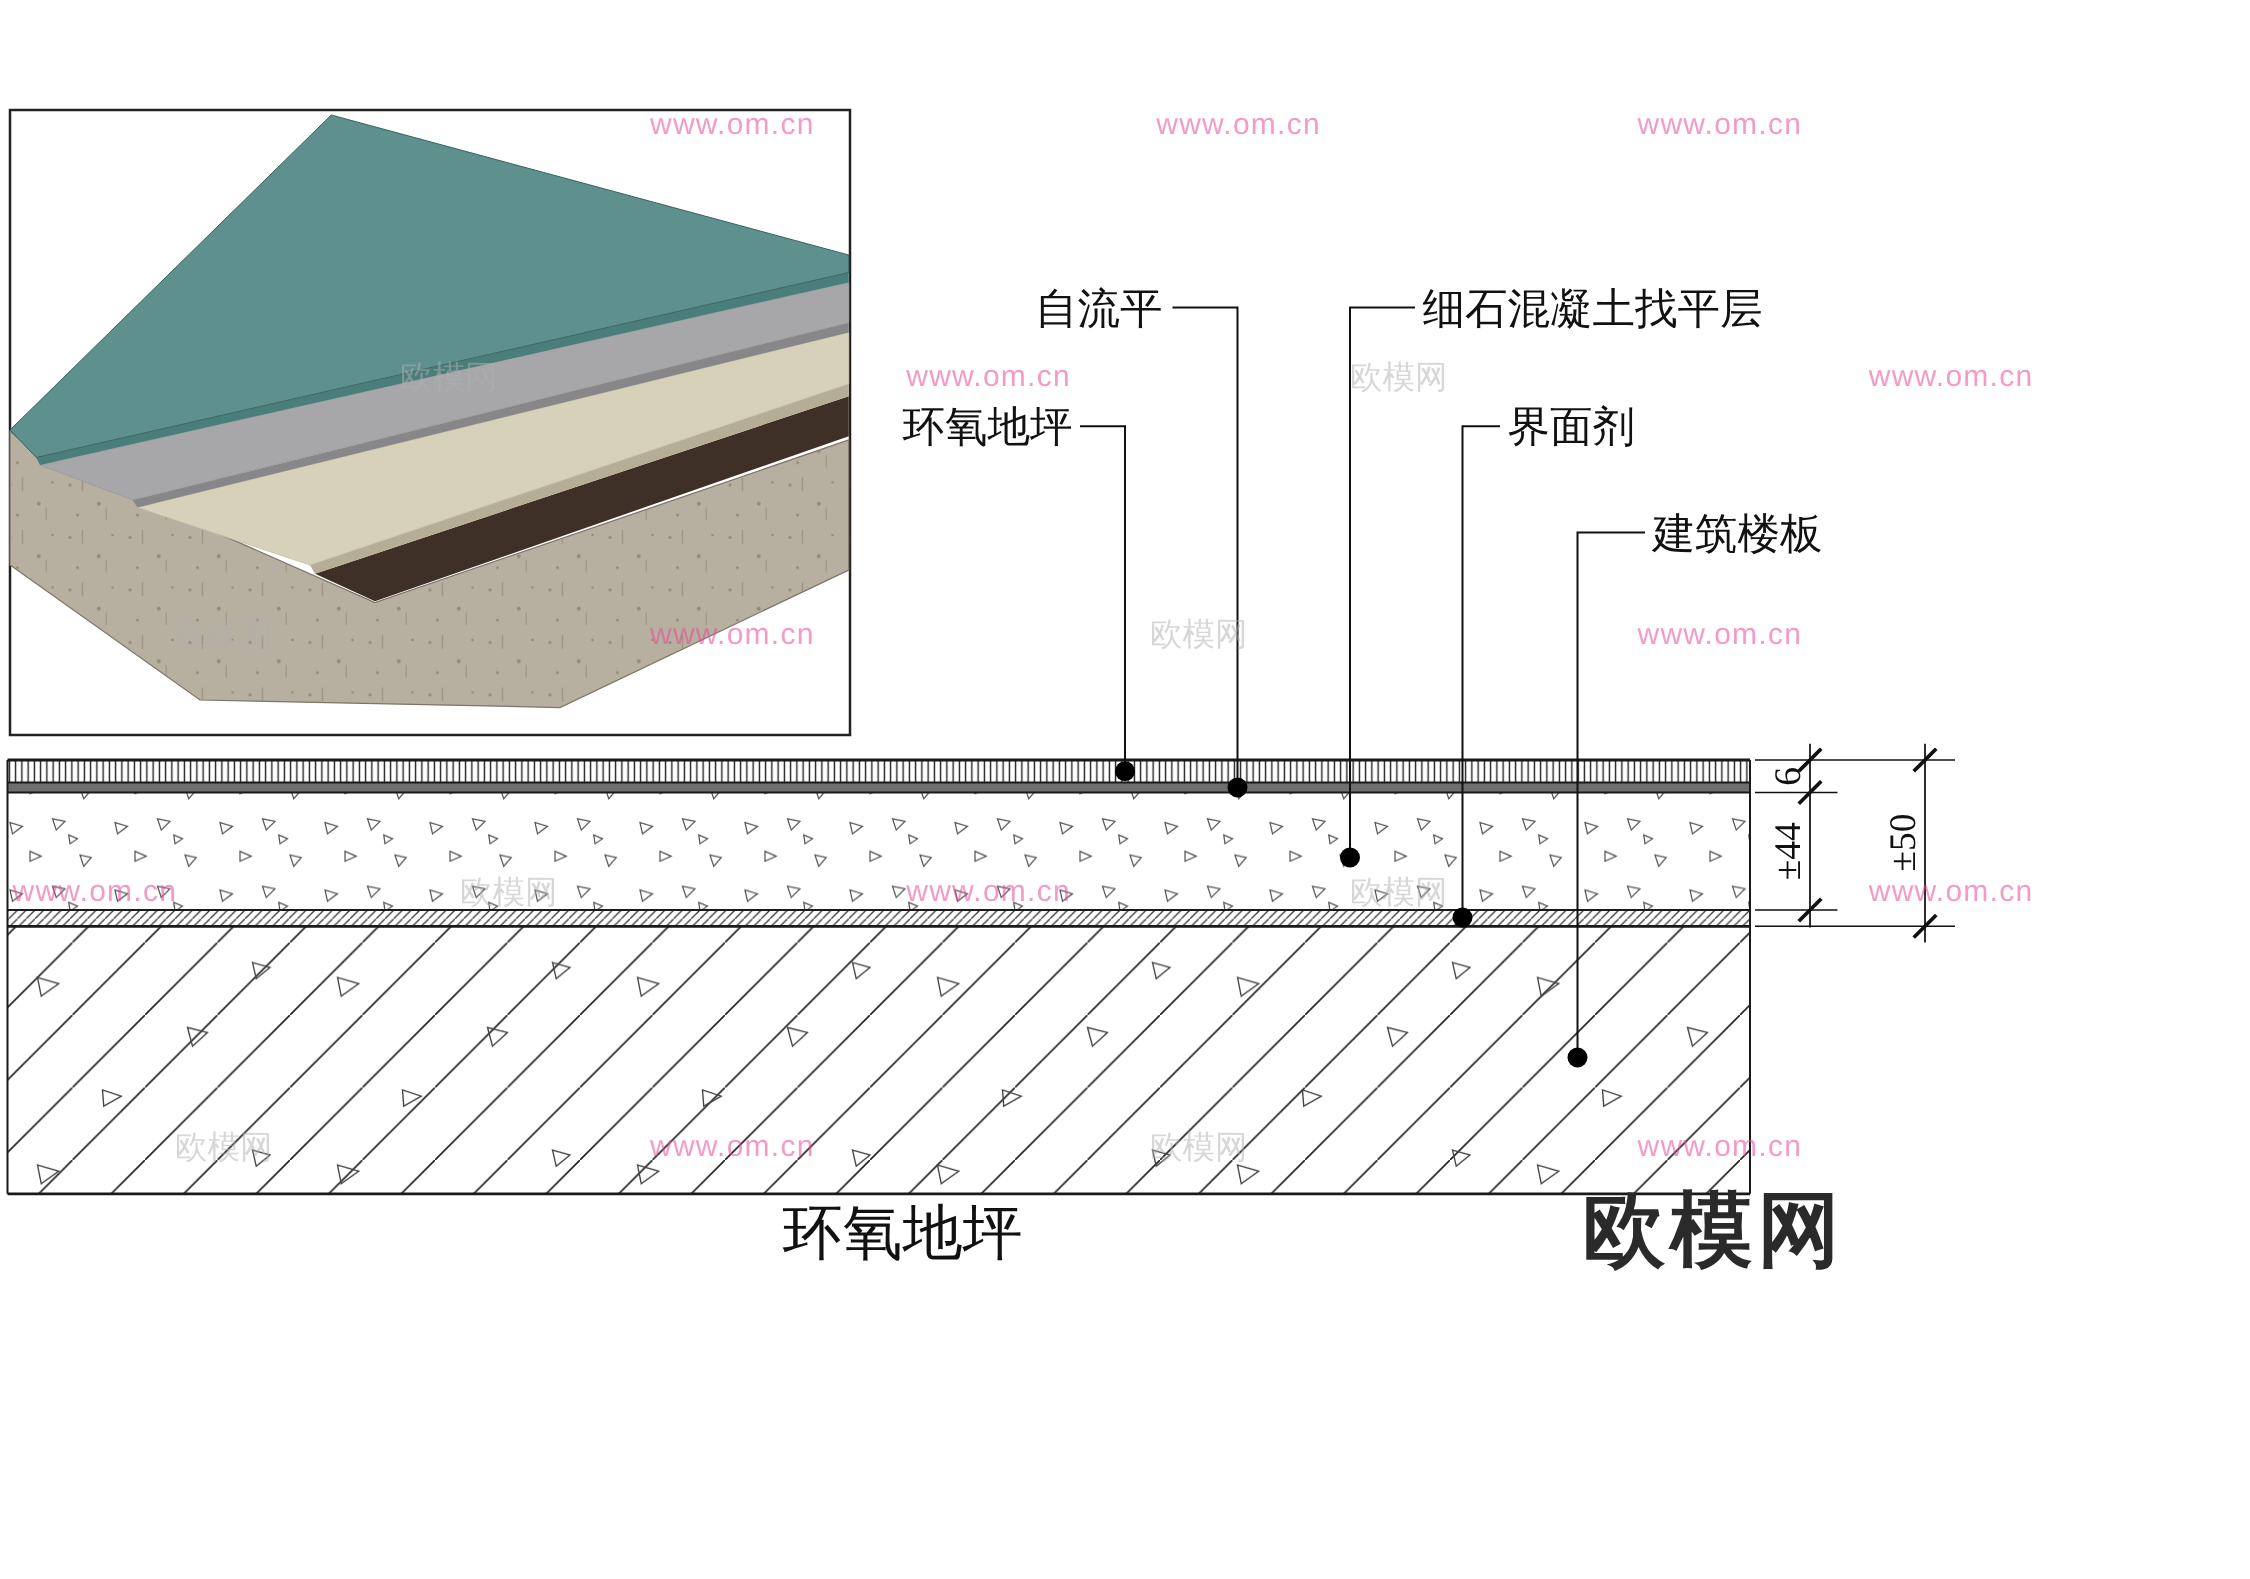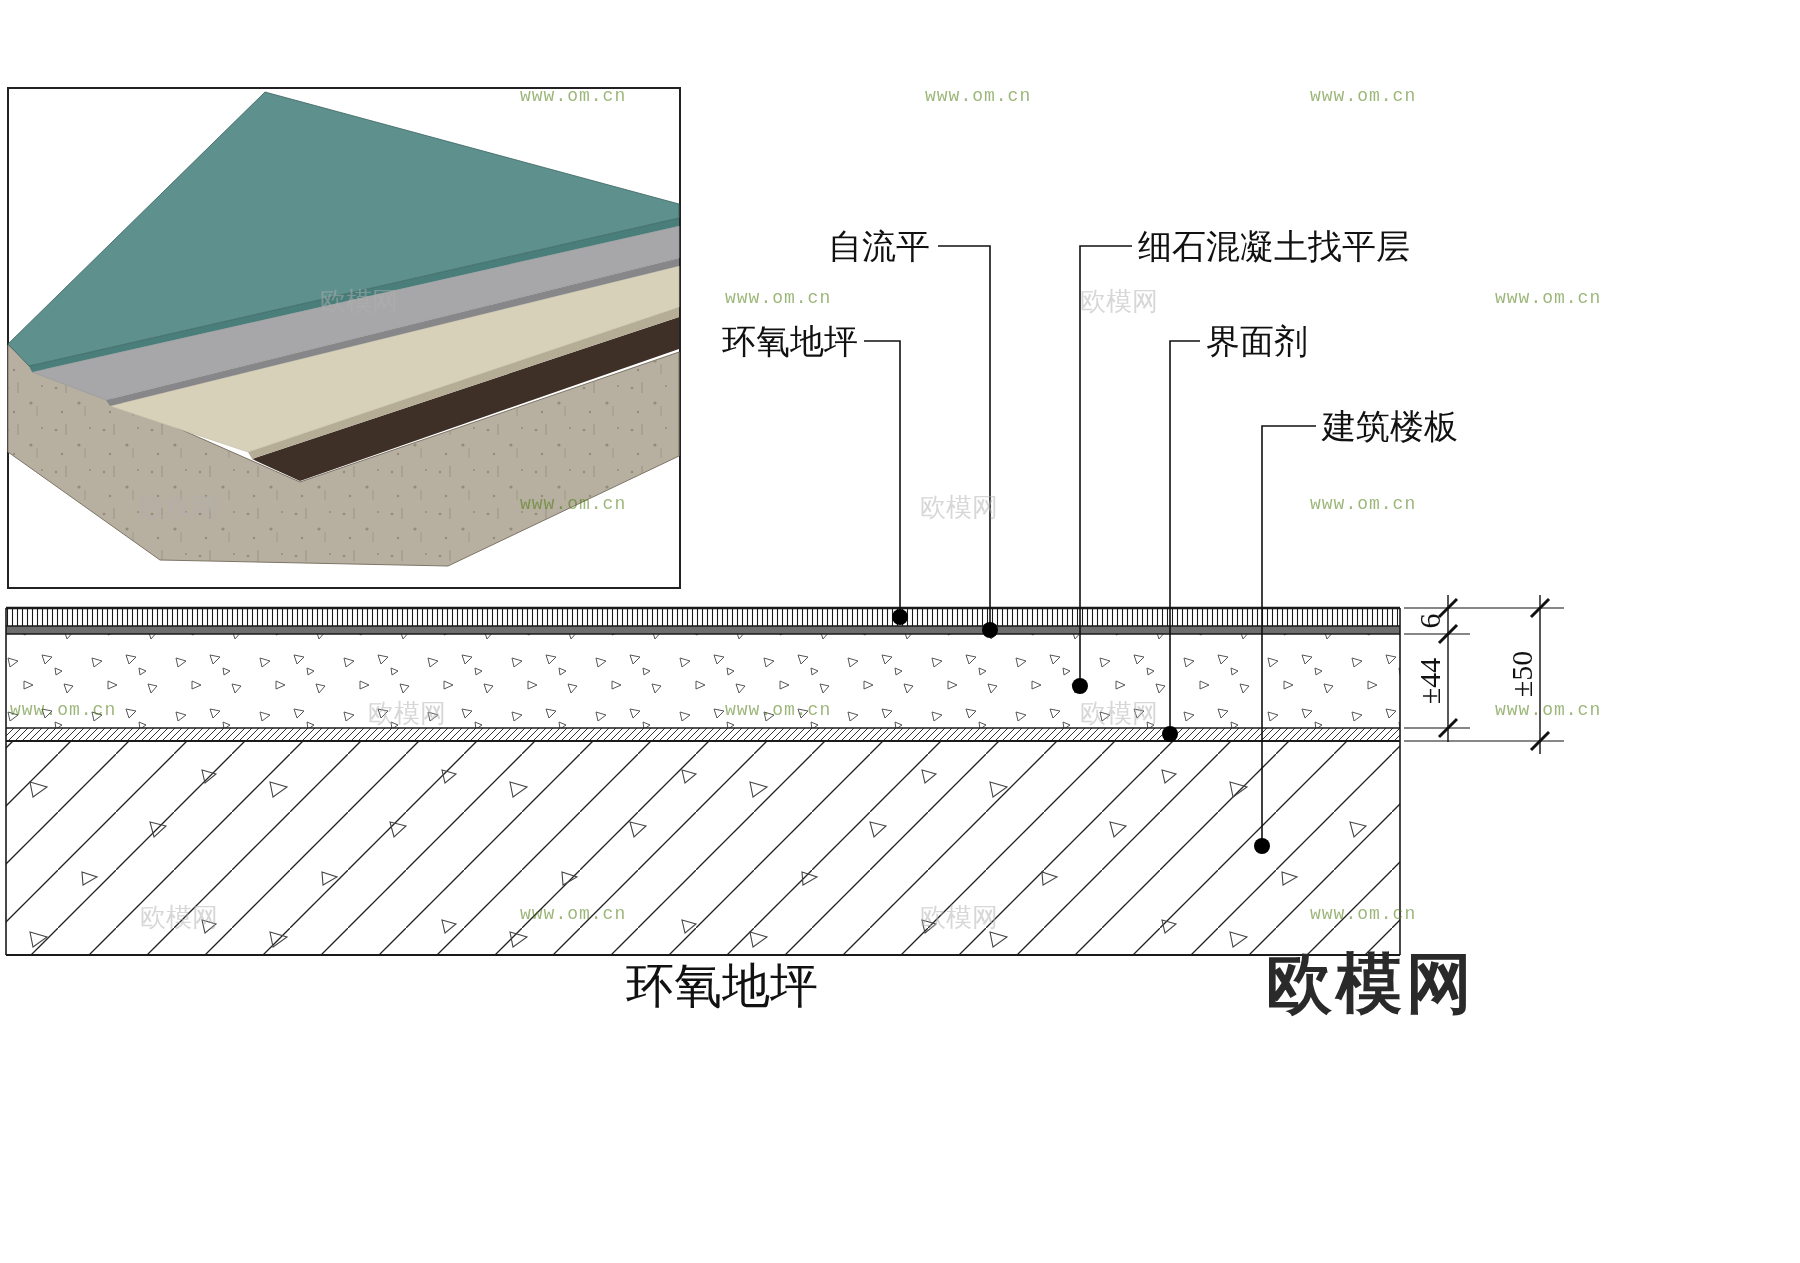--- a/index.html
+++ b/index.html
@@ -3,22 +3,22 @@
 <meta charset="utf-8">
 <style>
   html,body{margin:0;padding:0;background:#ffffff;}
   .stage{position:relative;width:1800px;height:1263px;background:#ffffff;overflow:hidden;
          font-family:"Liberation Serif","DejaVu Serif",serif;}
   .stage svg{position:absolute;left:0;top:0;}
   .lbl{font-family:"Liberation Serif","DejaVu Serif",serif;}
   .dim{font-size:30px;fill:#111;font-family:"Liberation Serif","DejaVu Serif",serif;}
   .logo{font-family:"Liberation Sans","DejaVu Sans",sans-serif;fill:#2a2a2a;letter-spacing:4px;}
   .wm-layer{position:absolute;left:0;top:0;width:1800px;height:1263px;pointer-events:none;}
-  .wm{position:absolute;font-size:18px;color:#4d7c0f;opacity:.55;letter-spacing:1px;
-      font-family:Liberation Mono, monospace;}
+  .wm{position:absolute;font-size:24px;color:#ec4899;opacity:.55;letter-spacing:1px;
+      font-family:Liberation Sans, sans-serif;}
   .wmb{position:absolute;font-size:26px;color:#b0b0b0;opacity:.5;
       font-family:"Liberation Sans","DejaVu Sans",sans-serif;}
 </style>
 </head>
 <body>
 
 <div class="stage">
 
 <svg width="1800" height="1263" viewBox="0 0 1800 1263">
   <defs>

